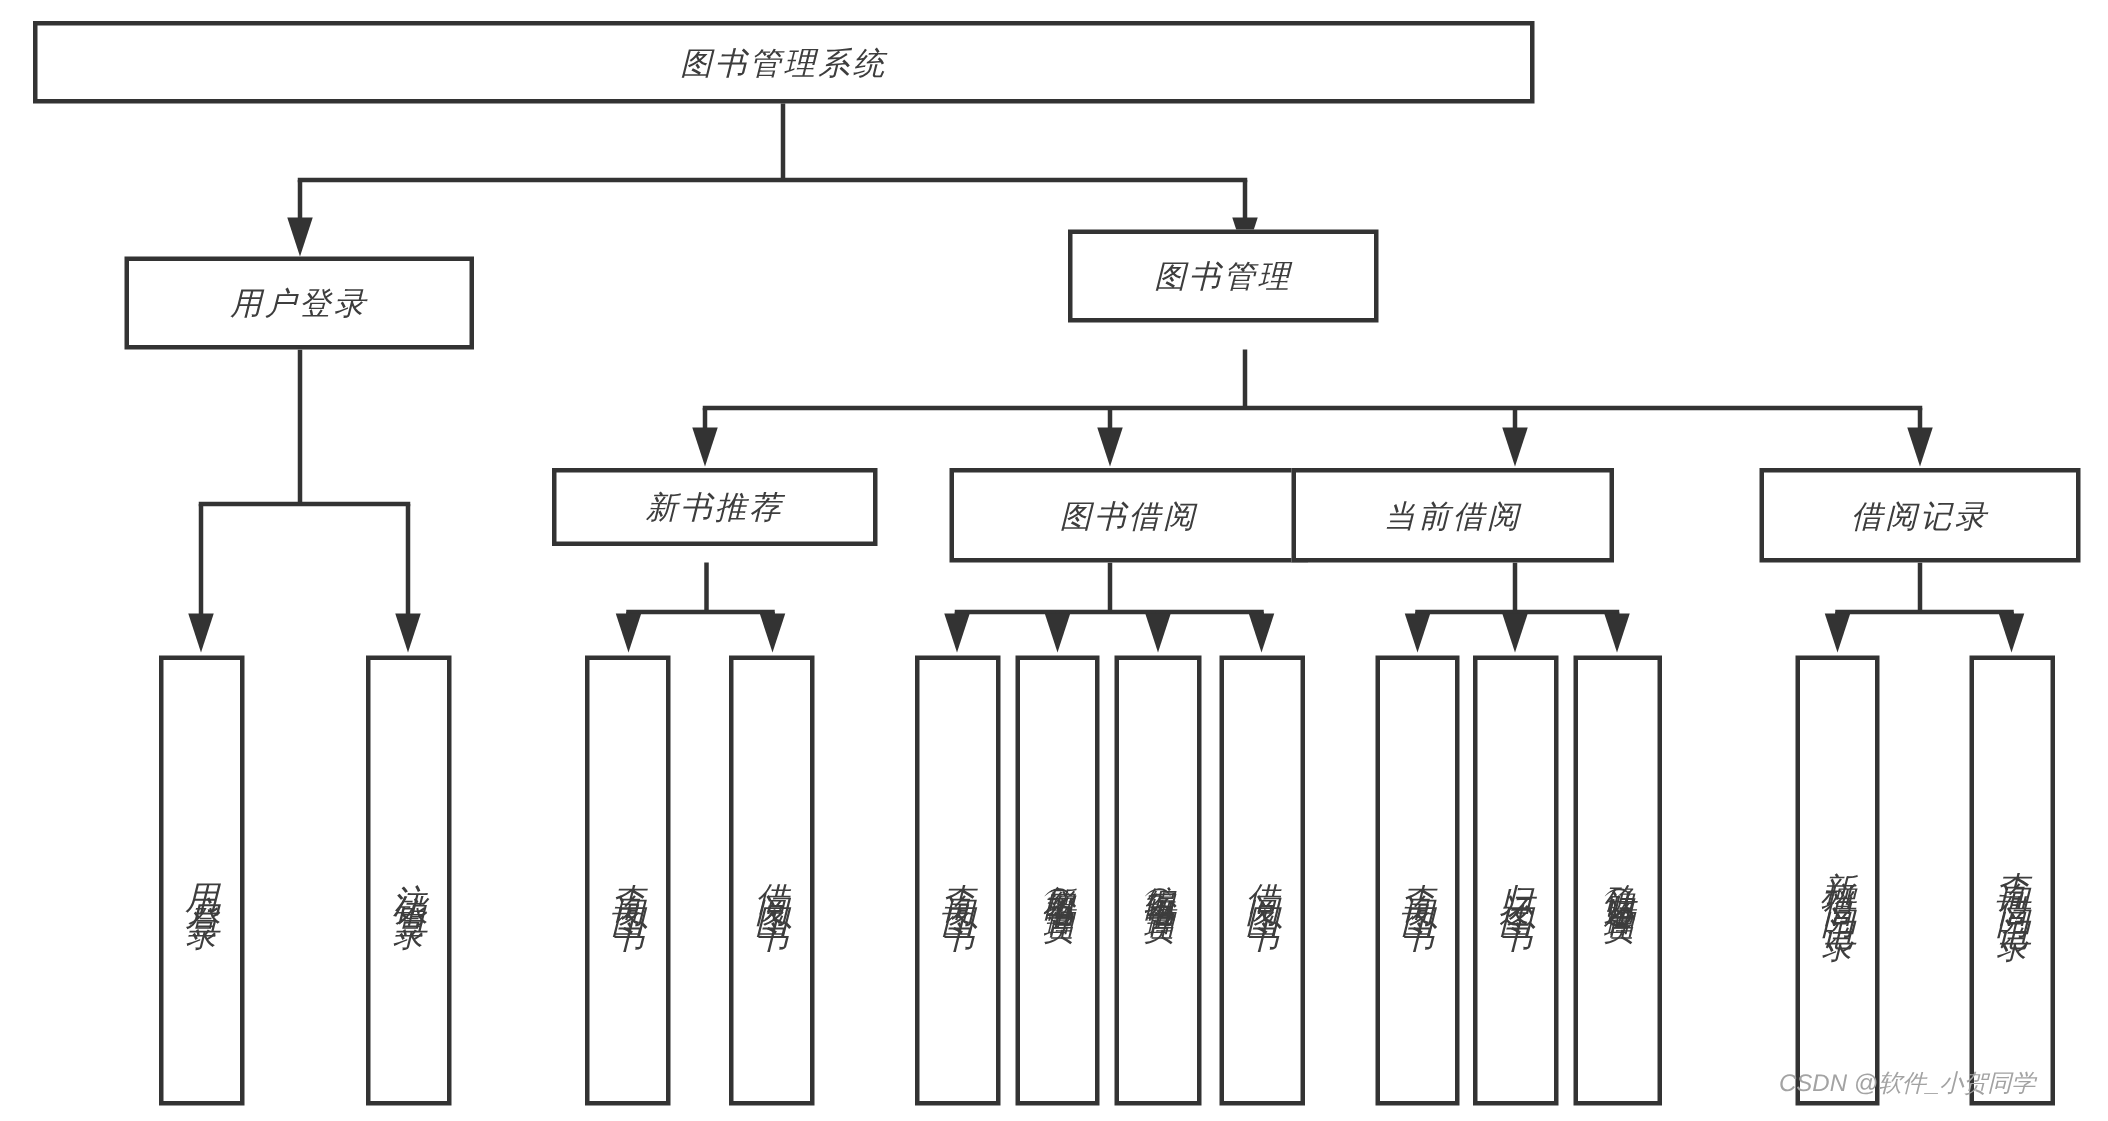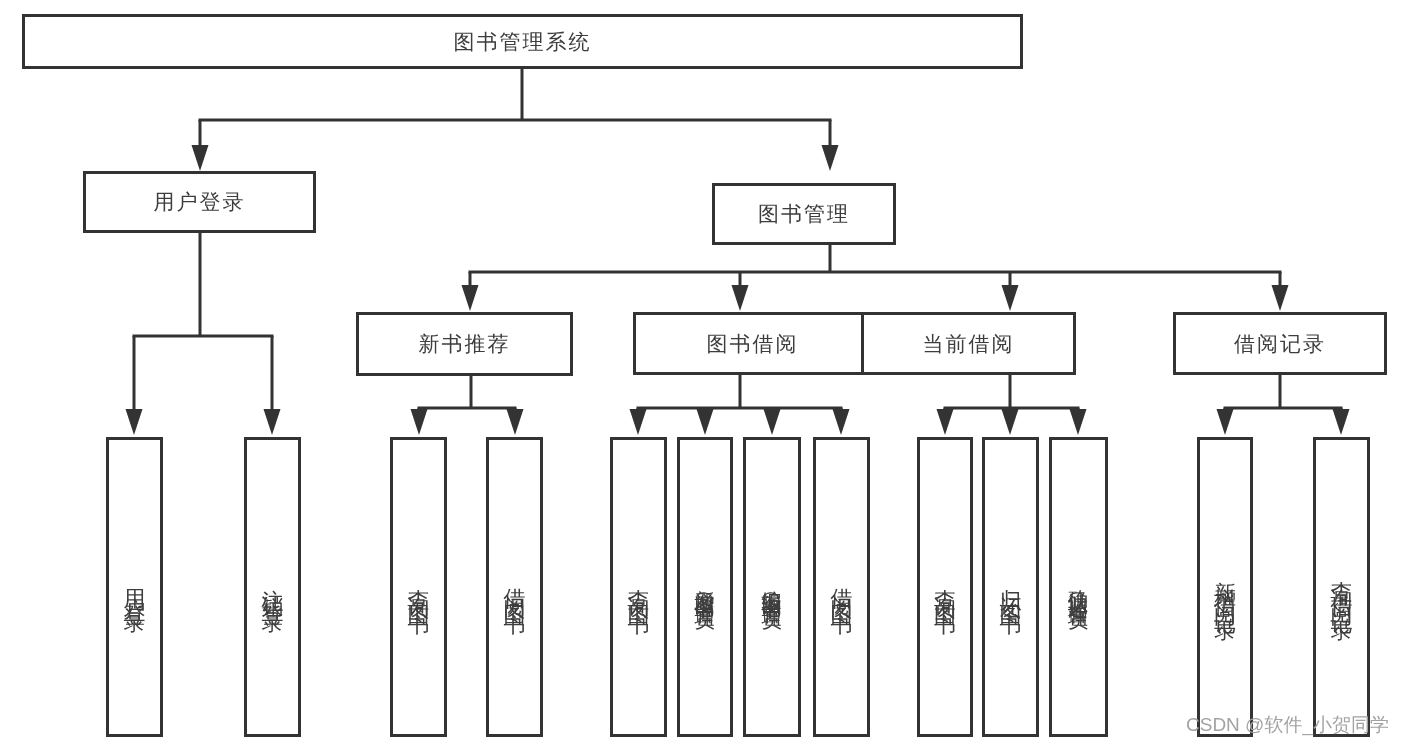--- a/index.html
+++ b/index.html
@@ -7,20 +7,21 @@
     padding: 0;
     background: #ffffff;
     font-family: "Liberation Sans", "DejaVu Sans", sans-serif;
   }
   .stage {
     position: relative;
     width: 1405px;
     height: 747px;
     background: #ffffff;
     overflow: hidden;
+    font-style: italic;
   }
   .wires {
     position: absolute;
     left: 0;
     top: 0;
     pointer-events: none;
   }
   .box {
     position: absolute;
     background: #ffffff;
@@ -49,21 +50,21 @@
     white-space: nowrap;
   }
   .vbox .vlbl.xlong {
     font-size: 20px;
     letter-spacing: 3px;
   }
   .watermark {
     position: absolute;
     left: 1186px;
     top: 712px;
-    font-size: 19px;
+    font-size: 16px;
     color: #a3a3a3;
     white-space: nowrap;
     z-index: 5;
   }
 </style>
 </head>
 <body>
 
 <div class="stage">
 
@@ -133,25 +134,25 @@
     </g>
   </svg>
 
   <div class="box hbox" style="left:22px;top:14px;width:1001px;height:55px">
     <span class="lbl">图书管理系统</span>
   </div>
 
   <div class="box hbox" style="left:83px;top:171px;width:233px;height:62px">
     <span class="lbl">用户登录</span>
   </div>
-  <div class="box hbox" style="left:712px;top:183px;width:184px;height:62px">
+  <div class="box hbox" style="left:712px;top:153px;width:207px;height:62px">
     <span class="lbl">图书管理</span>
   </div>
 
-  <div class="box hbox" style="left:356px;top:312px;width:217px;height:64px">
+  <div class="box hbox" style="left:368px;top:312px;width:217px;height:52px">
     <span class="lbl">新书推荐</span>
   </div>
   <div class="box hbox" style="left:633px;top:312px;width:239px;height:63px">
     <span class="lbl">图书借阅</span>
   </div>
   <div class="box hbox" style="left:861px;top:312px;width:215px;height:63px">
     <span class="lbl">当前借阅</span>
   </div>
   <div class="box hbox" style="left:1173px;top:312px;width:214px;height:63px">
     <span class="lbl">借阅记录</span>

